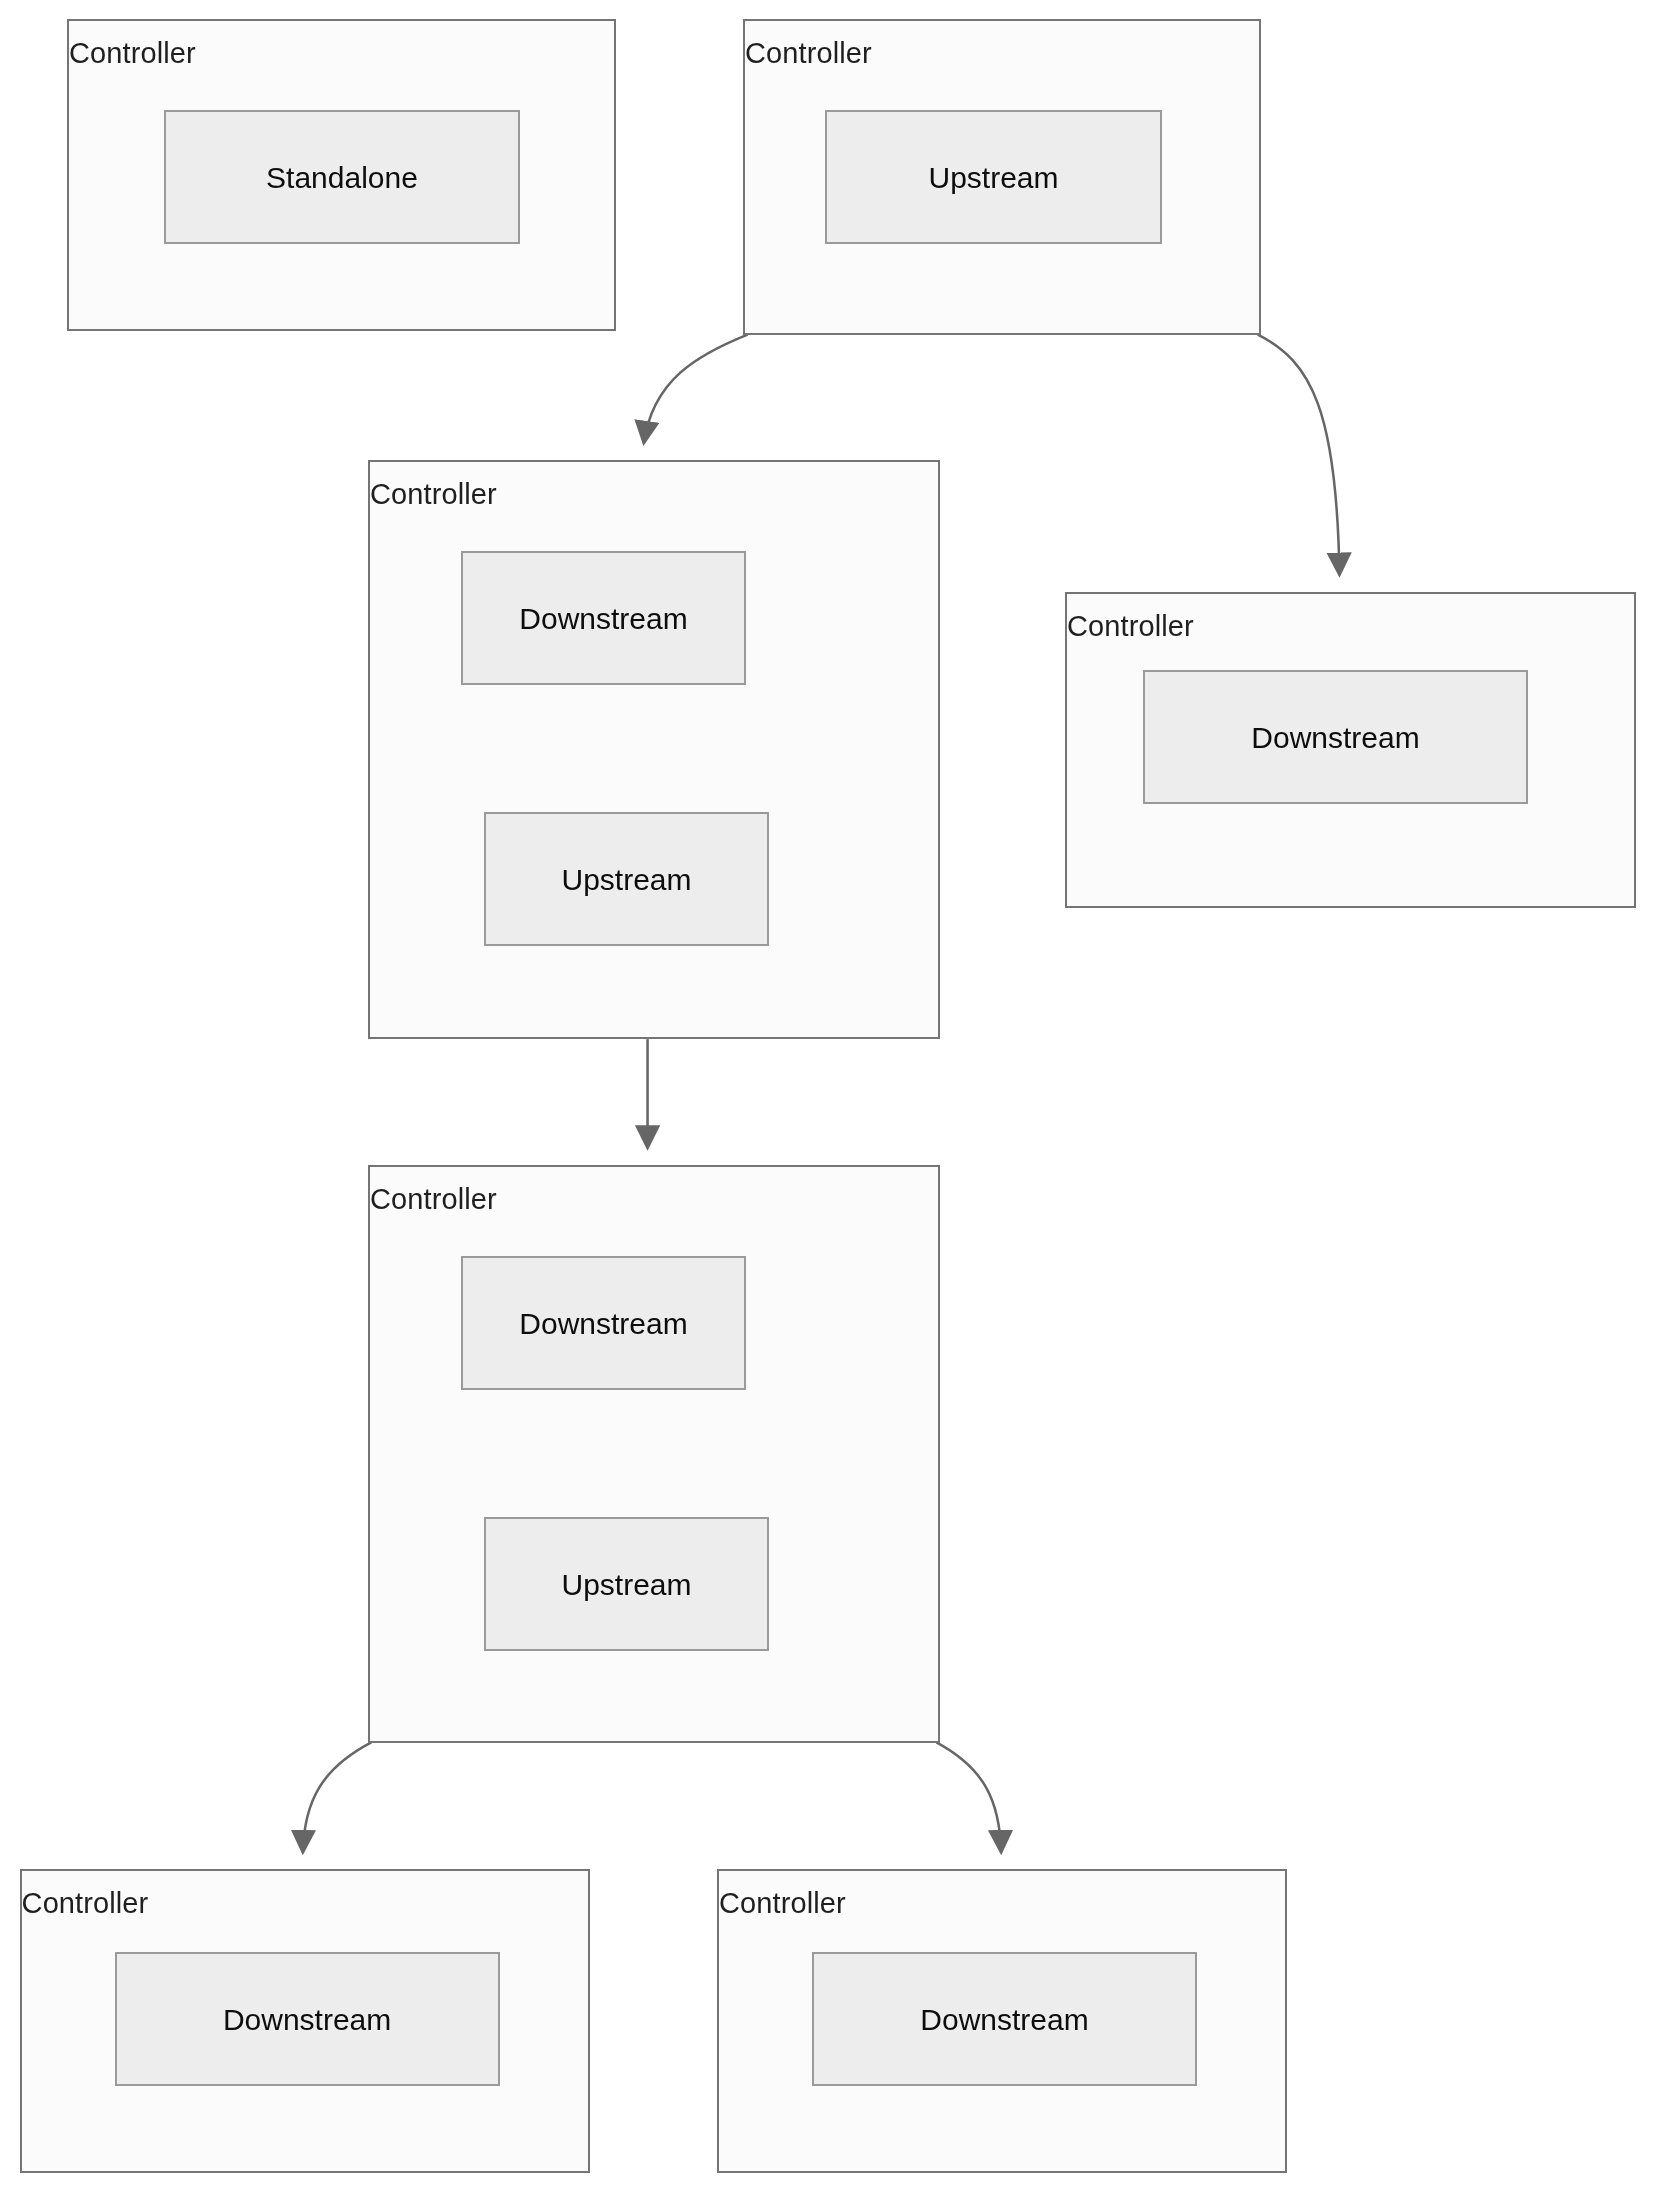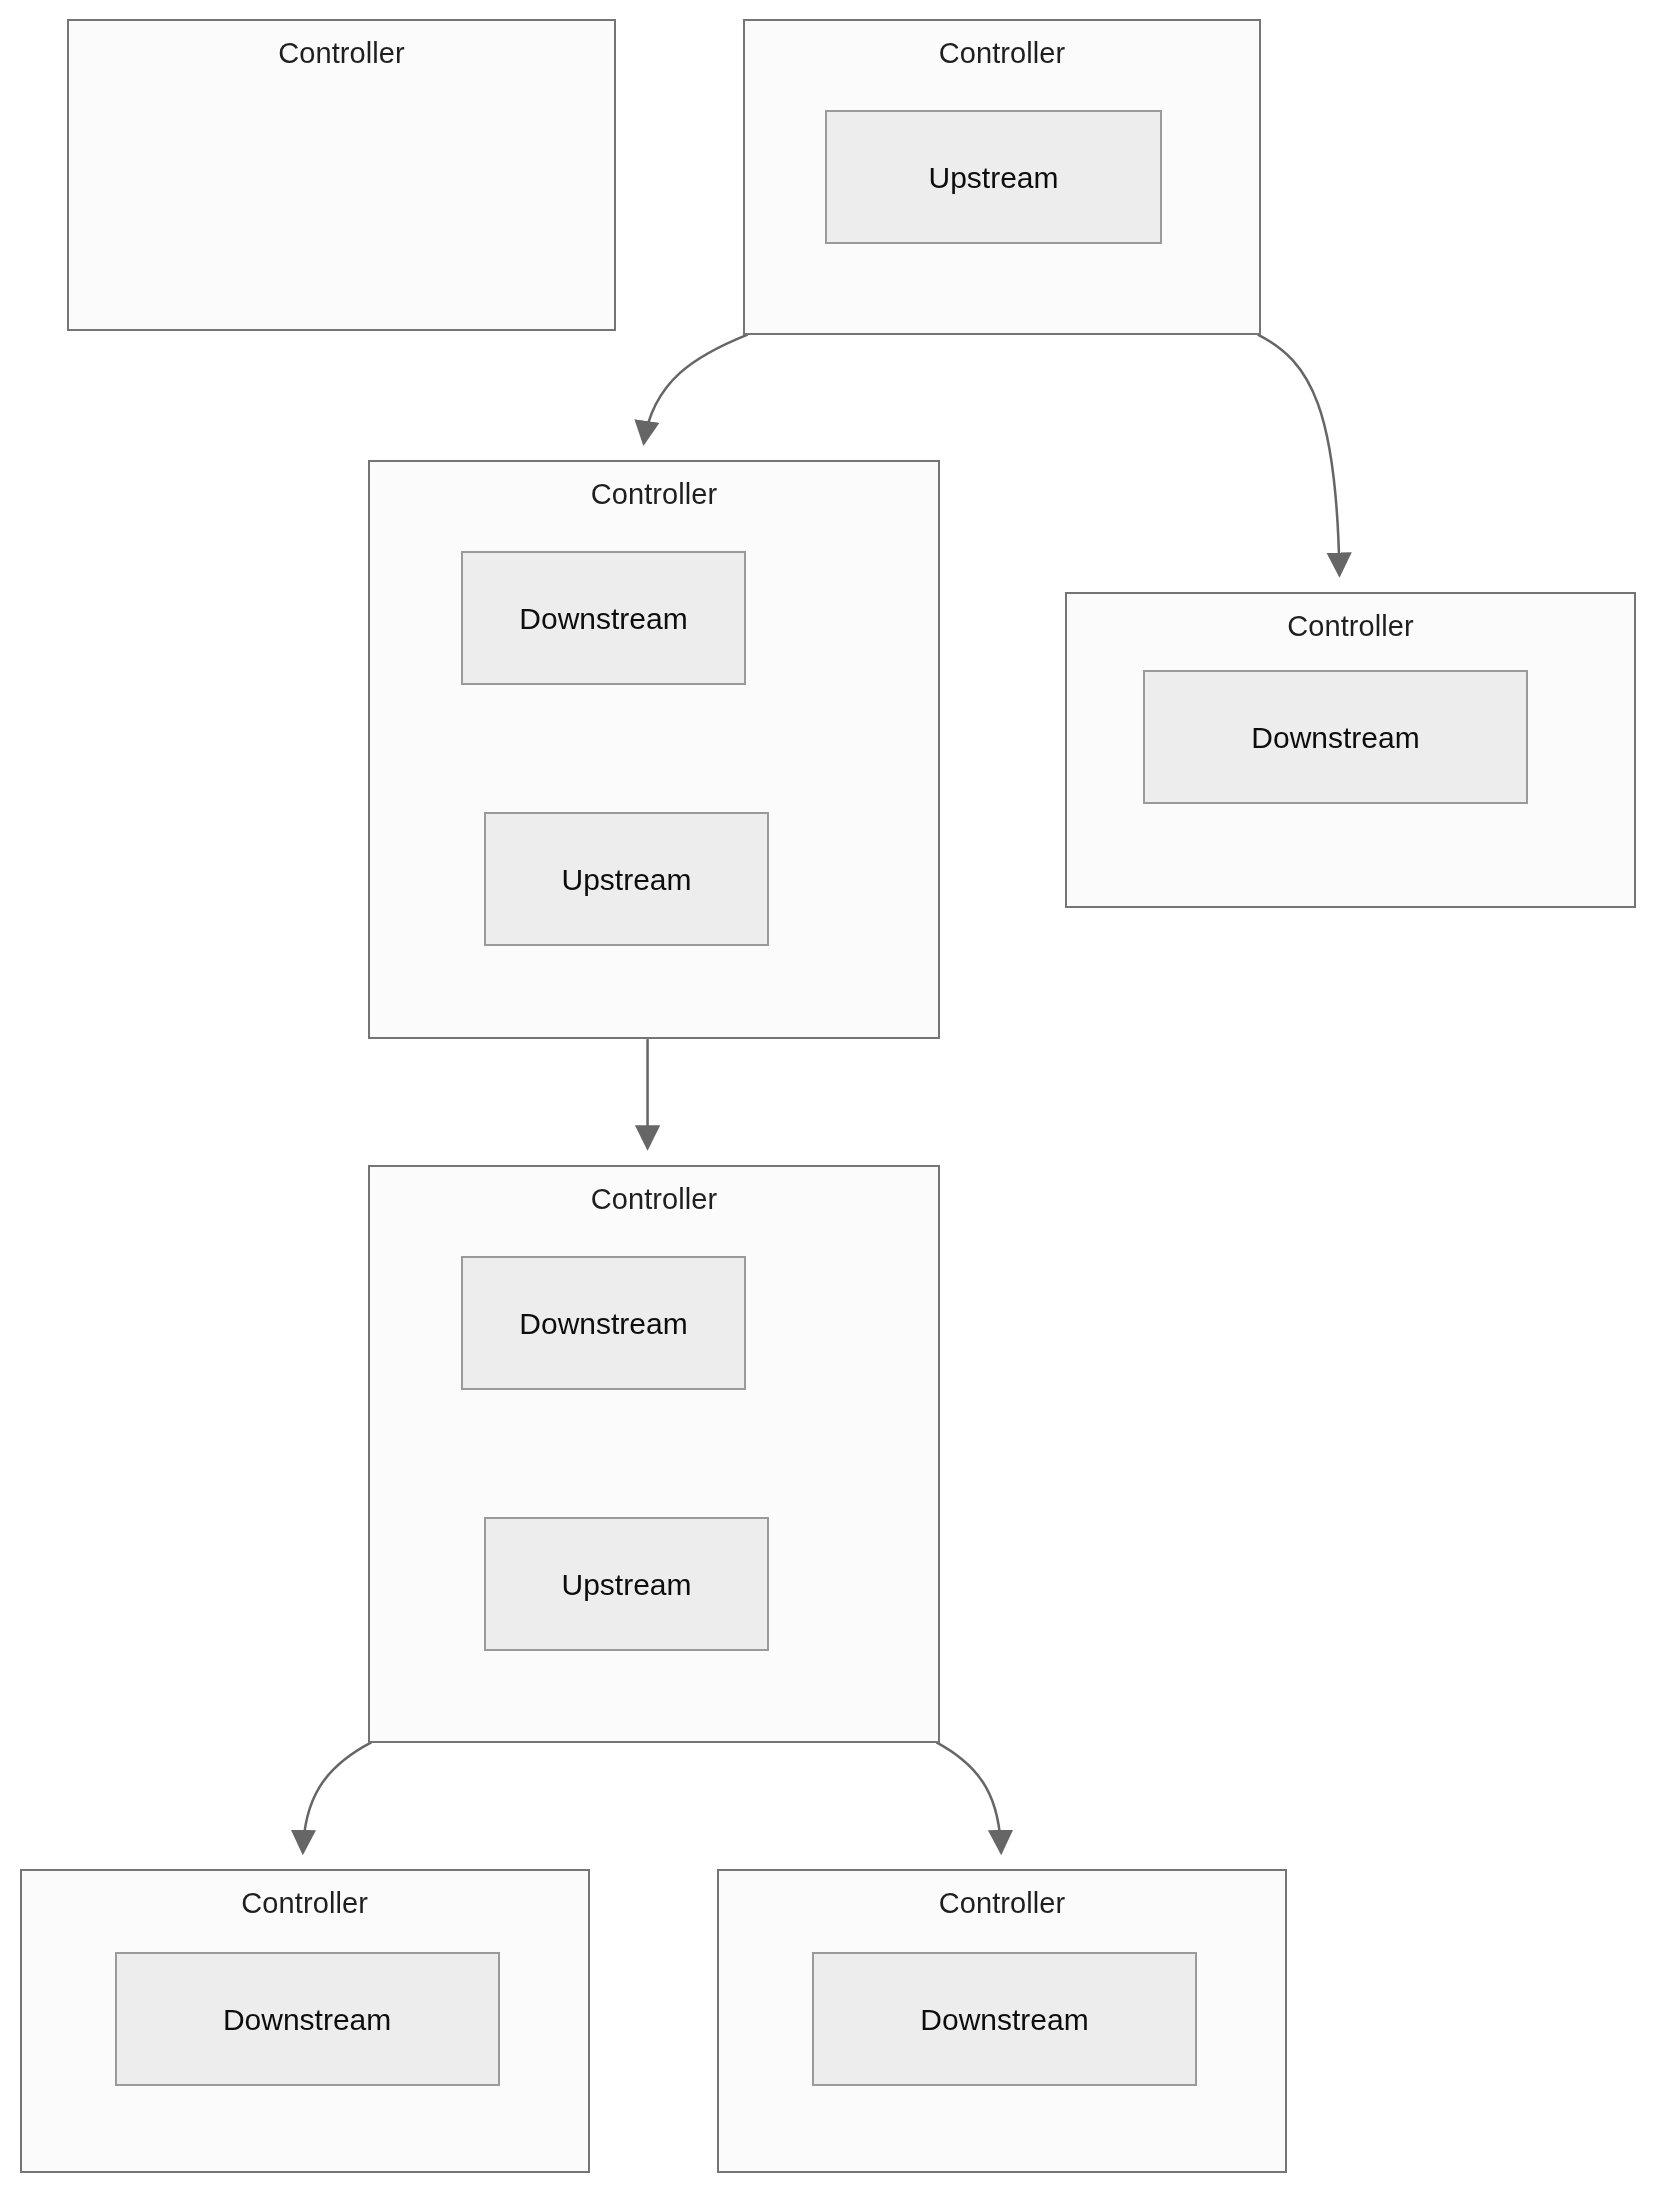--- a/index.html
+++ b/index.html
@@ -27,21 +27,21 @@
   .controller {
     position: absolute;
     box-sizing: border-box;
     background: #fbfbfb;
     border: 2.5px solid #757575;
   }
   .controller-title {
     position: absolute;
     left: 0;
     right: 0;
-    text-align: center;
+    text-align: left;
     color: #1f1f1f;
     font-size: 29px;
     line-height: 35px;
     letter-spacing: 0.1px;
     white-space: nowrap;
   }
   .inner-box {
     position: absolute;
     box-sizing: border-box;
     background: #ededed;
@@ -73,20 +73,23 @@
         <path d="M 1985,528 C 2070,570 2110,650 2114,908" fill="none" stroke="#666666" stroke-width="4" marker-end="url(#arrowhead)"></path>
         <path d="M 1022,1640 L 1022,1812" fill="none" stroke="#666666" stroke-width="4" marker-end="url(#arrowhead)"></path>
         <path d="M 586,2750 C 510,2790 480,2840 478,2924" fill="none" stroke="#666666" stroke-width="4" marker-end="url(#arrowhead)"></path>
         <path d="M 1478,2750 C 1552,2790 1578,2840 1580,2924" fill="none" stroke="#666666" stroke-width="4" marker-end="url(#arrowhead)"></path>
       </g>
   </svg>
 
   <div id="node-layer">
       <div class="controller" style="left: 67px; top: 19px; width: 549px; height: 312px; background: rgb(251, 251, 251); border-color: rgb(117, 117, 117);">
         <div class="controller-title" style="top: 15px; color: rgb(31, 31, 31);">Controller</div>
+        <div class="inner-box" style="left: 95px; top: 89px; width: 356px; height: 134px; background: rgb(237, 237, 237); border-color: rgb(154, 154, 154);">
+          <span class="inner-label" style="color: rgb(13, 13, 13);">Standalone</span>
+        </div>
       </div>
       <div class="controller" style="left: 743px; top: 19px; width: 518px; height: 316px; background: rgb(251, 251, 251); border-color: rgb(117, 117, 117);">
         <div class="controller-title" style="top: 15px; color: rgb(31, 31, 31);">Controller</div>
         <div class="inner-box" style="left: 80px; top: 89px; width: 337px; height: 134px; background: rgb(237, 237, 237); border-color: rgb(154, 154, 154);">
           <span class="inner-label" style="color: rgb(13, 13, 13);">Upstream</span>
         </div>
       </div>
       <div class="controller" style="left: 368px; top: 460px; width: 572px; height: 579px; background: rgb(251, 251, 251); border-color: rgb(117, 117, 117);">
         <div class="controller-title" style="top: 15px; color: rgb(31, 31, 31);">Controller</div>
         <div class="inner-box" style="left: 91px; top: 89px; width: 285px; height: 134px; background: rgb(237, 237, 237); border-color: rgb(154, 154, 154);">

